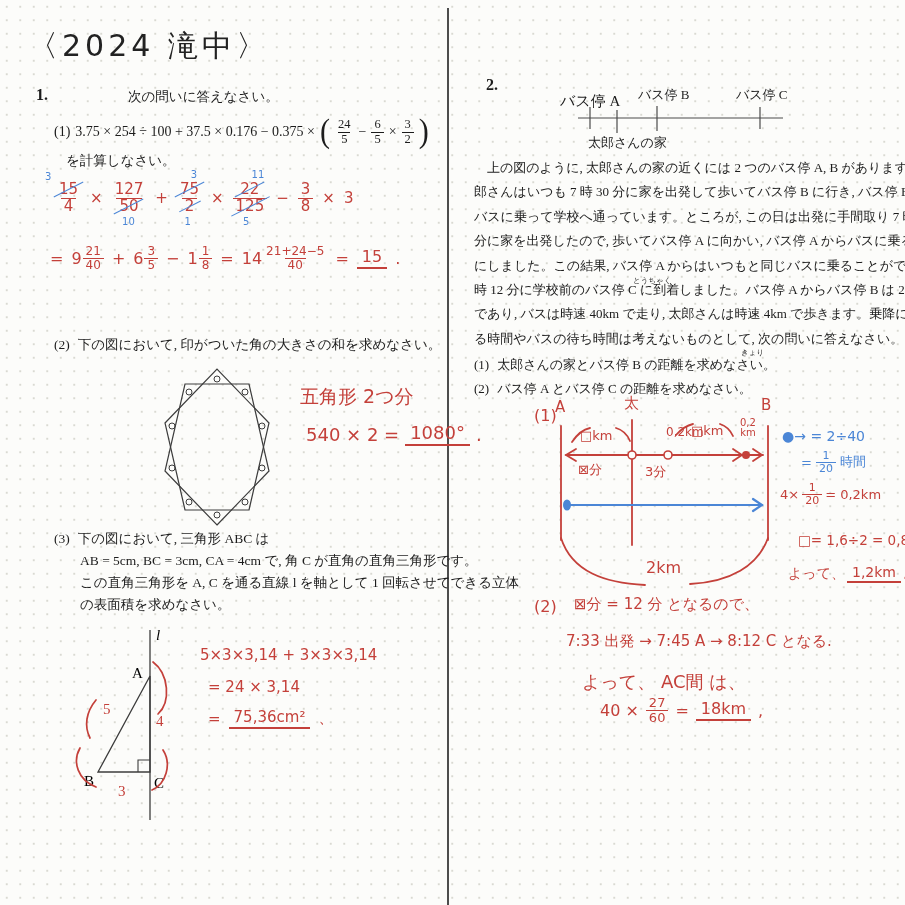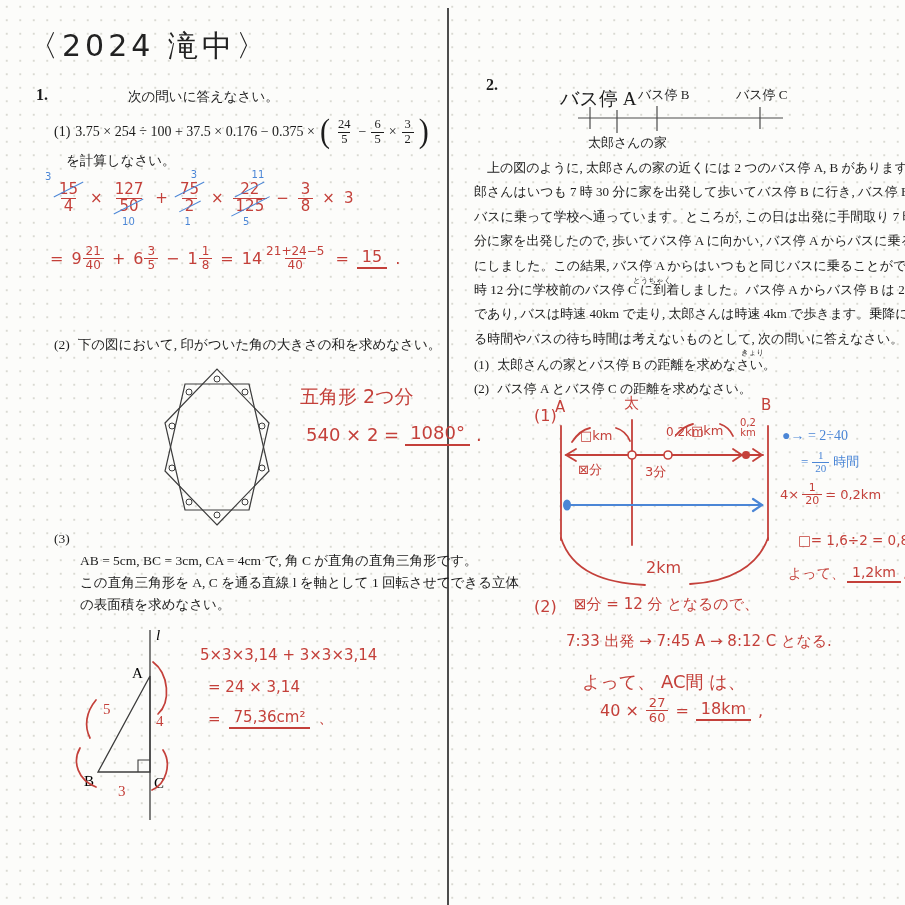--- a/index.html
+++ b/index.html
@@ -4,21 +4,21 @@
 <style>
   html,body{margin:0;padding:0;}
   .page{position:relative;width:905px;height:905px;overflow:hidden;
     background-color:#fcfcfa;
     background-image:radial-gradient(circle,#d9d9d2 1px,transparent 1.3px);
     background-size:13.5px 13.5px;
     font-family:"Liberation Serif",serif;color:#1c1c1c;}
   .abs{position:absolute;white-space:nowrap;}
   .hw{font-family:"DejaVu Sans",sans-serif;}
   .red{color:#c4403a;}
-  .blue{color:#4b86d6;font-family:Liberation Serif, serif;}
+  .blue{color:#4b86d6;}
   .divider{position:absolute;left:447px;top:8px;width:2px;height:897px;background:#4d4d4d;}
   .row{display:flex;align-items:center;}
   .frac{display:inline-flex;flex-direction:column;align-items:center;line-height:1.05;position:relative;vertical-align:middle;}
   .frac .fn{padding:0 3px;}
   .frac .fd{border-top:1.4px solid currentColor;padding:0 3px;}
   .mixed{display:inline-flex;align-items:center;gap:1px;}
   .paren{font-size:215%;font-weight:400;line-height:0.9;transform:scaleY(1.1);}
   .strike{position:relative;}
   .strike::after{content:"";position:absolute;left:-4px;right:-4px;top:48%;border-top:1.7px solid #4b86d6;transform:rotate(-27deg);}
   .note{position:absolute;color:#4b86d6;font-size:10px;line-height:1;}
@@ -163,20 +163,21 @@
   <div class="abs hw red" style="left:300px;top:372px;font-size:19px;margin-top:12px;">五角形 2つ分</div>
   <div class="abs row hw red" style="left:306px;top:422px;gap:6px;font-size:18px;">
     <span>540 × 2 =</span>
     <span class="ans">1080°</span>
     <span>.</span>
   </div>
 
   <div class="abs" style="left:54px;top:528px;font-size:13.5px;line-height:22px;">
     <div class="row" style="gap:8px;">
       <span>(3)</span>
+      <span>下の図において, 三角形 ABC は</span>
     </div>
     <div style="padding-left:26px;">AB = 5cm, BC = 3cm, CA = 4cm で, 角 C が直角の直角三角形です。</div>
     <div style="padding-left:26px;">この直角三角形を A, C を通る直線 l を軸として 1 回転させてできる立体</div>
     <div style="padding-left:26px;">の表面積を求めなさい。</div>
   </div>
 
   <svg class="abs" style="left:58px;top:626px;" width="150" height="198" viewBox="58 626 150 198">
     <line x1="150" y1="630" x2="150" y2="820" stroke="#3c3c3c" stroke-width="1.3"></line>
     <polygon points="150,676 98,772 150,772" fill="none" stroke="#3c3c3c" stroke-width="1.3"></polygon>
     <path d="M138,772 L138,760 L150,760" fill="none" stroke="#3c3c3c" stroke-width="1.1"></path>
@@ -200,21 +201,21 @@
   <div class="abs hw red" style="left:200px;top:646px;font-size:15px;">5×3×3,14 + 3×3×3,14</div>
   <div class="abs hw red" style="left:208px;top:678px;font-size:15px;">=  24 × 3,14</div>
   <div class="abs row hw red" style="left:208px;top:708px;gap:8px;font-size:15px;">
     <span>=</span>
     <span class="ans">75,36cm²</span>
     <span>、</span>
   </div>
 
   <div class="abs" style="left:486px;top:76px;font-size:16px;font-weight:bold;">2.</div>
 
-  <div class="abs" style="left:560px;top:86px;font-size:19px;">バス停 A</div>
+  <div class="abs" style="left:560px;top:92px;font-size:15px;">バス停 A</div>
   <div class="abs" style="left:638px;top:86px;font-size:13px;">バス停 B</div>
   <div class="abs" style="left:736px;top:86px;font-size:13px;">バス停 C</div>
   <svg class="abs" style="left:548px;top:100px;" width="250" height="45" viewBox="548 100 250 45">
     <g stroke="#4a4a4a" stroke-width="1.2">
       <line x1="578" y1="118" x2="783" y2="118"></line>
       <line x1="590" y1="107" x2="590" y2="129"></line>
       <line x1="617" y1="110" x2="617" y2="133"></line>
       <line x1="657" y1="106" x2="657" y2="131"></line>
       <line x1="760" y1="107" x2="760" y2="129"></line>
     </g>

